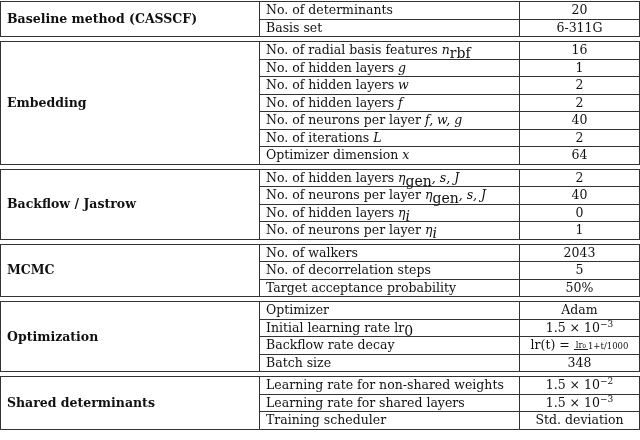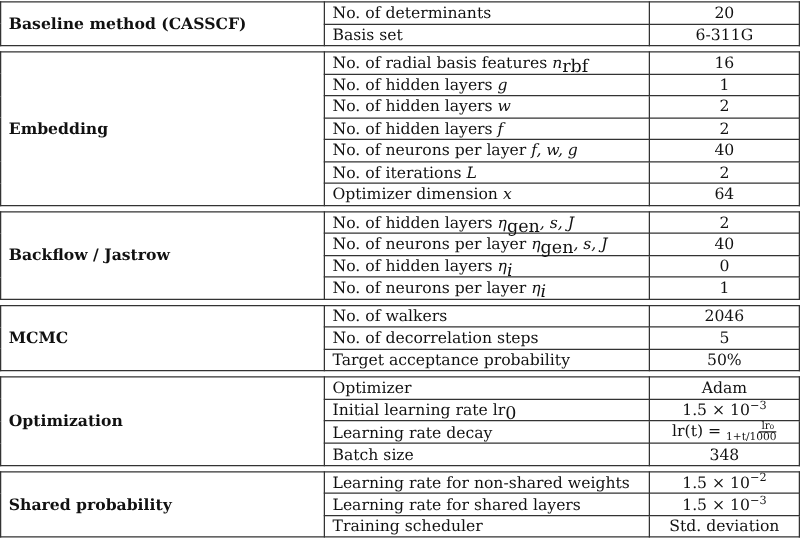--- a/index.html
+++ b/index.html
@@ -5,21 +5,21 @@
   html, body { margin:0; padding:0; background:#fff; }
   body { width:640px; height:440px; overflow:hidden; font-family:"DejaVu Serif", serif; color:#111; }
   .page { position:relative; width:640px; padding-top:1px; }
   table.block { border-collapse:collapse; width:639px; margin:0 0 4px 0; table-layout:fixed; }
   table.block td { border:1px solid #333; padding:0 6px; height:16.5px; font-size:12.5px; line-height:16px; white-space:nowrap; }
   td.group { font-weight:bold; font-size:13.5px; padding-left:14px; vertical-align:middle; }
   td.val { text-align:center; }
   col.c1 { width:259px; } col.c2 { width:260px; } col.c3 { width:120px; }
   sub { font-size:14px; line-height:0; }
   sup { font-size:9px; line-height:0; }
-  .frac { display:inline-flex; flex-direction:column; align-items:flex-end; vertical-align:middle; font-size:8.5px; line-height:8px; }
+  .frac { display:inline-flex; flex-direction:row; align-items:center; vertical-align:middle; font-size:8.5px; line-height:8px; }
   .frac .num { border-bottom:1px solid #222; padding:0 2px; }
 </style>
 </head>
 <body>
 
 <div class="page">
 
   <table class="block">
     <colgroup>
         <col class="c1">
@@ -108,21 +108,21 @@
   <table class="block">
     <colgroup>
         <col class="c1">
         <col class="c2">
         <col class="c3">
       </colgroup>
     <tbody>
         <tr>
       <td class="group" rowspan="3">MCMC</td>
       <td>No. of walkers</td>
-      <td class="val">2046</td>
+      <td class="val">2043</td>
     </tr>
     <tr>
       <td>No. of decorrelation steps</td>
       <td class="val">5</td>
     </tr>
     <tr>
       <td>Target acceptance probability</td>
       <td class="val">50%</td>
     </tr>
   </tbody>
@@ -138,42 +138,42 @@
         <tr>
       <td class="group" rowspan="4">Optimization</td>
       <td>Optimizer</td>
       <td class="val">Adam</td>
     </tr>
     <tr>
       <td><span>Initial learning rate lr</span><sub>0</sub></td>
       <td class="val"><span>1.5 × 10</span><sup>−3</sup></td>
     </tr>
     <tr>
-      <td>Learning rate decay</td>
+      <td>Backflow rate decay</td>
       <td class="val"><span>lr(t) = </span><span class="frac">
               <span class="num">lr₀</span>
               <span>1+t/1000</span>
             </span></td>
     </tr>
     <tr>
       <td>Batch size</td>
       <td class="val">348</td>
     </tr>
   </tbody>
     </table>
 
   <table class="block">
     <colgroup>
         <col class="c1">
         <col class="c2">
         <col class="c3">
       </colgroup>
     <tbody>
         <tr>
-      <td class="group" rowspan="3">Shared probability</td>
+      <td class="group" rowspan="3">Shared determinants</td>
       <td>Learning rate for non-shared weights</td>
       <td class="val"><span>1.5 × 10</span><sup>−2</sup></td>
     </tr>
     <tr>
       <td>Learning rate for shared layers</td>
       <td class="val"><span>1.5 × 10</span><sup>−3</sup></td>
     </tr>
     <tr>
       <td>Training scheduler</td>
       <td class="val">Std. deviation</td>

